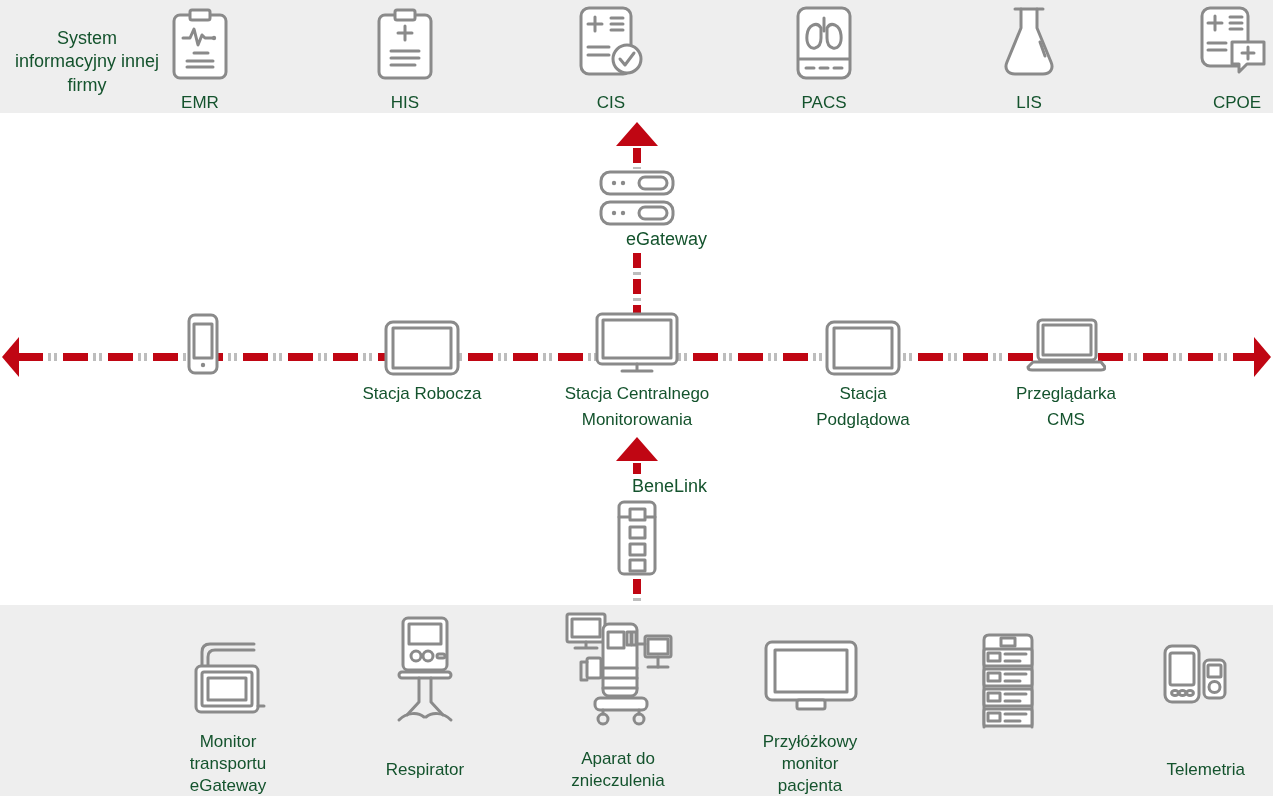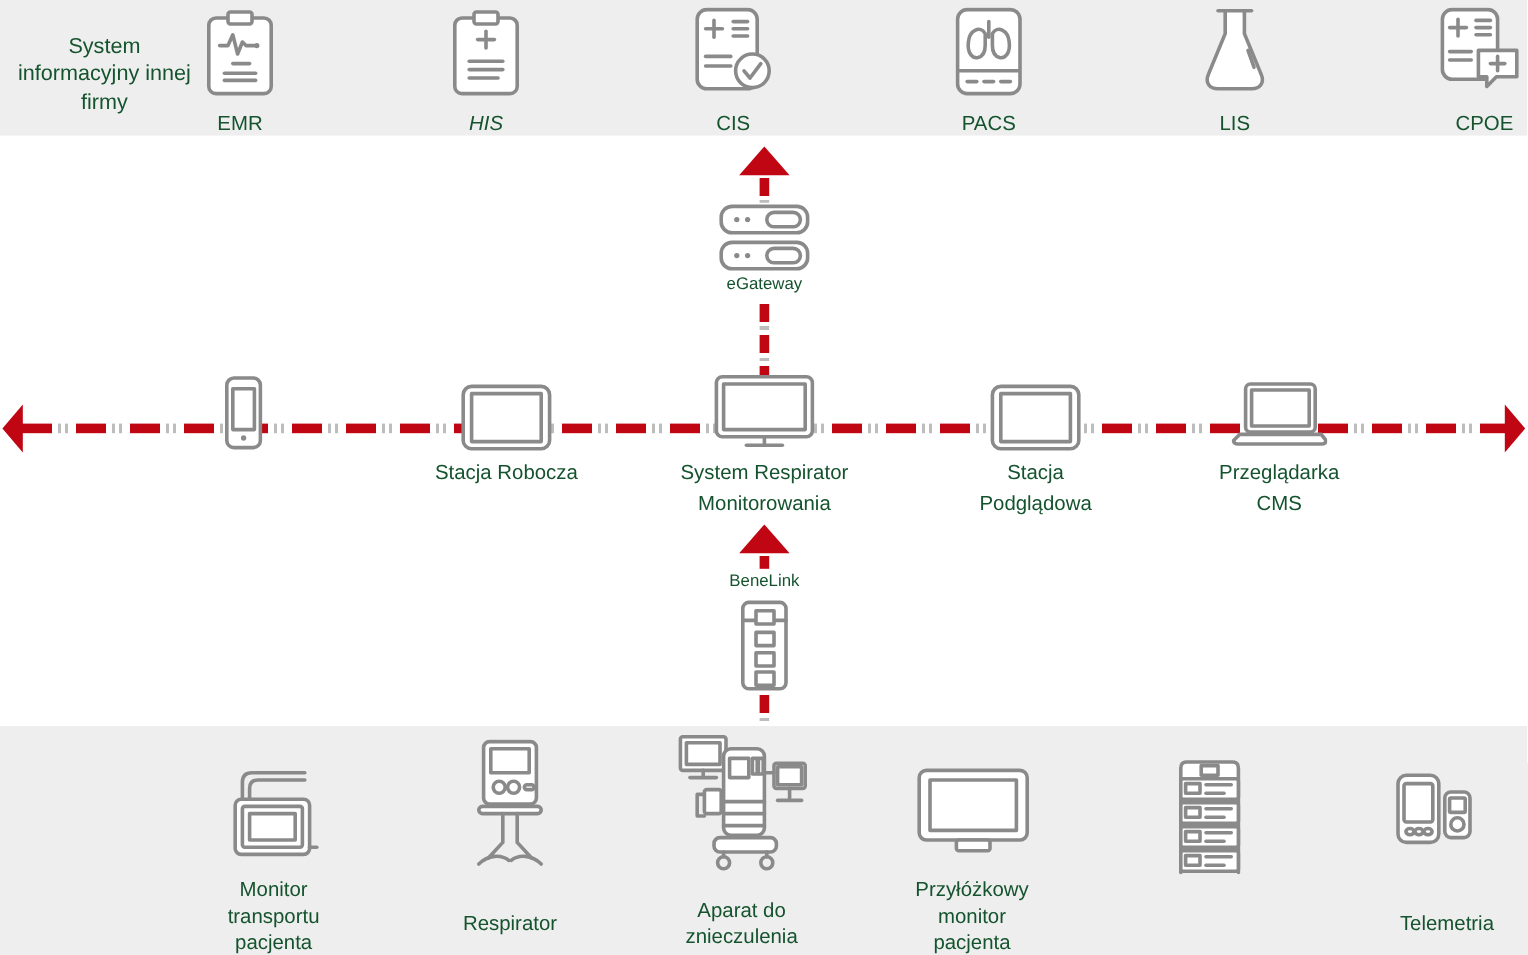--- a/index.html
+++ b/index.html
@@ -5,21 +5,21 @@
   html,body{margin:0;padding:0;background:#fff;}
   .diagram{
     position:relative;width:1273px;height:796px;background:#ffffff;
     overflow:hidden;font-family:"Liberation Sans",sans-serif;color:#4d4d4d;
   }
   .band{position:absolute;left:0;width:1273px;background:#eeeeee;}
   .band-top{top:0;height:113px;}
   .band-bottom{top:605px;height:191px;}
   .lbl{position:absolute;text-align:center;font-size:17px;line-height:1.28;color:#14532d;}
   .row-lbl{line-height:1.5;}
-  .gw-lbl{font-size:14px;}
+  .gw-lbl{font-size:18px;text-align:right;}
   .side-lbl{font-size:18px;line-height:1.3;}
   .icon{position:absolute;}
   
   .hline{
     position:absolute;top:353px;left:18px;width:1238px;height:8px;
     background:repeating-linear-gradient(90deg,
       #c00613 0 25px, rgba(0,0,0,0) 25px 30px,
       #bdbdbd 30px 33px, rgba(0,0,0,0) 33px 36px,
       #bdbdbd 36px 39px, rgba(0,0,0,0) 39px 45px);
   }
@@ -65,21 +65,21 @@
         <rect x="4" y="7" width="52" height="63" rx="6" fill="#fff"></rect>
         <rect x="20" y="2" width="20" height="10" rx="2" fill="#fff"></rect>
         <line x1="30" y1="18" x2="30" y2="32"></line>
           <line x1="23" y1="25" x2="37" y2="25"></line>
         <line x1="16" y1="43" x2="44" y2="43"></line>
         <line x1="16" y1="50" x2="44" y2="50"></line>
         <line x1="16" y1="57" x2="40" y2="57"></line>
       </g>
     </svg>
   </div>
-  <div class="lbl" style="left:355px;top:92px;width:100px;font-style:italic;">HIS</div>
+  <div class="lbl" style="left:355px;top:92px;width:100px;">HIS</div>
 
   <div class="icon" style="left:579px;top:6px;">
     <svg width="66" height="74" viewBox="0 0 66 74">
       <g fill="none" stroke="#8a8a8a" stroke-width="3" stroke-linecap="round" stroke-linejoin="round">
         <rect x="2" y="2" width="50" height="66" rx="8" fill="#fff"></rect>
         <line x1="16" y1="11" x2="16" y2="25"></line>
           <line x1="9" y1="18" x2="23" y2="18"></line>
         <line x1="32" y1="12" x2="44" y2="12"></line>
           <line x1="32" y1="18" x2="44" y2="18"></line>
           <line x1="32" y1="24" x2="44" y2="24"></line>
@@ -186,21 +186,21 @@
   <div class="icon" style="left:595px;top:312px;">
     <svg width="84" height="64" viewBox="0 0 84 64">
       <g fill="none" stroke="#8a8a8a" stroke-width="3" stroke-linecap="round" stroke-linejoin="round">
         <rect x="2" y="2" width="80" height="50" rx="5" fill="#fff"></rect>
         <rect x="8" y="8" width="68" height="38" fill="#fff"></rect>
         <line x1="42" y1="52" x2="42" y2="58"></line>
         <line x1="27" y1="59" x2="57" y2="59"></line>
       </g>
     </svg>
   </div>
-  <div class="lbl row-lbl" style="left:537px;top:381px;width:200px;">System Respirator Monitorowania</div>
+  <div class="lbl row-lbl" style="left:537px;top:381px;width:200px;">Stacja Centralnego Monitorowania</div>
 
   <div class="icon" style="left:825px;top:320px;">
     <svg width="76" height="56" viewBox="0 0 76 56">
       <g fill="none" stroke="#8a8a8a" stroke-width="3" stroke-linecap="round" stroke-linejoin="round">
         <rect x="2" y="2" width="72" height="52" rx="7" fill="#fff"></rect>
         <rect x="9" y="8" width="58" height="40" fill="#fff"></rect>
       </g>
     </svg>
   </div>
   <div class="lbl row-lbl" style="left:803px;top:381px;width:120px;">Stacja Podglądowa</div>
@@ -242,21 +242,21 @@
       <g fill="none" stroke="#8a8a8a" stroke-width="3" stroke-linecap="round" stroke-linejoin="round">
         <path d="M10,34 V16 Q10,8 18,8 H62"></path>
         <path d="M16,34 V21 Q16,14 23,14 H62"></path>
         <rect x="4" y="30" width="62" height="46" rx="5" fill="#fff"></rect>
         <rect x="10" y="36" width="50" height="34" rx="2" fill="#fff"></rect>
         <rect x="16" y="42" width="38" height="22" fill="#fff"></rect>
         <path d="M66,70 h6"></path>
       </g>
     </svg>
   </div>
-  <div class="lbl" style="left:168px;top:731px;width:120px;">Monitor transportu pacjenta</div>
+  <div class="lbl" style="left:168px;top:731px;width:120px;">Monitor transportu eGateway</div>
 
   <div class="icon" style="left:393px;top:616px;">
     <svg width="64" height="112" viewBox="0 0 64 112">
       <g fill="none" stroke="#8a8a8a" stroke-width="3" stroke-linecap="round" stroke-linejoin="round">
         <rect x="10" y="2" width="44" height="52" rx="5" fill="#fff"></rect>
         <rect x="16" y="8" width="32" height="20" fill="#fff"></rect>
         <circle cx="23" cy="40" r="5"></circle>
           <circle cx="35" cy="40" r="5"></circle>
         <rect x="44" y="38" width="8" height="4" rx="2"></rect>
         <rect x="6" y="56" width="52" height="6" rx="3" fill="#fff"></rect>

